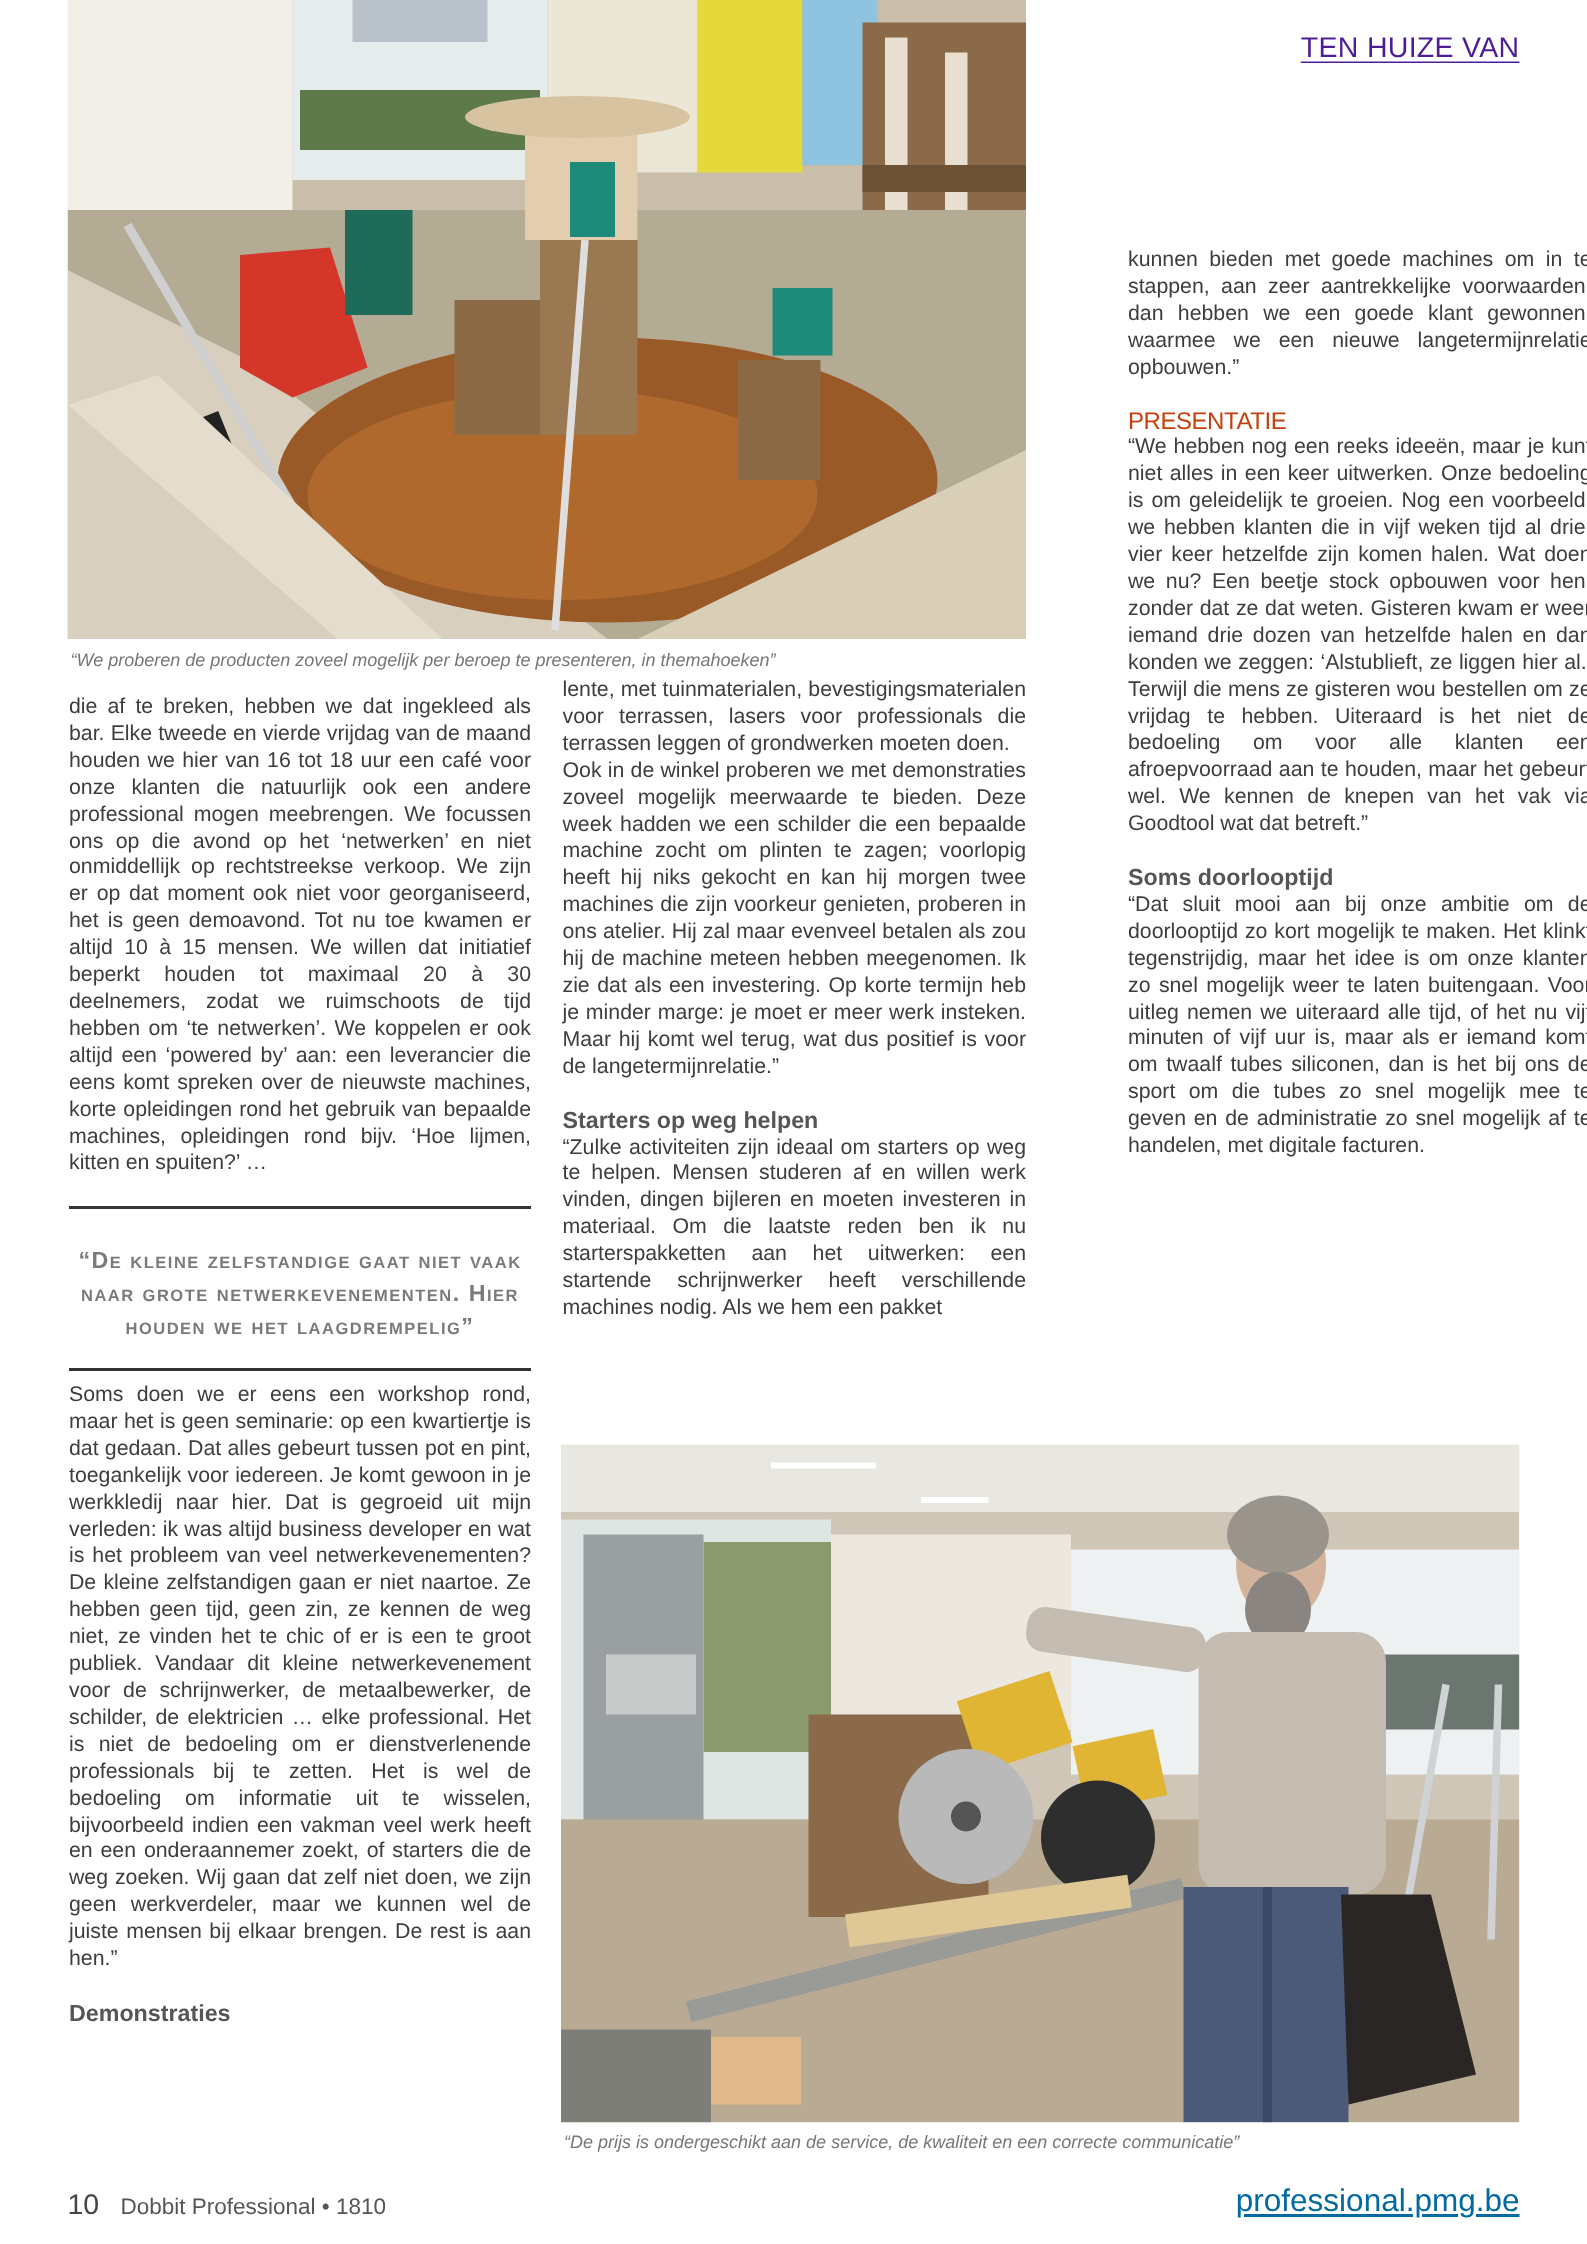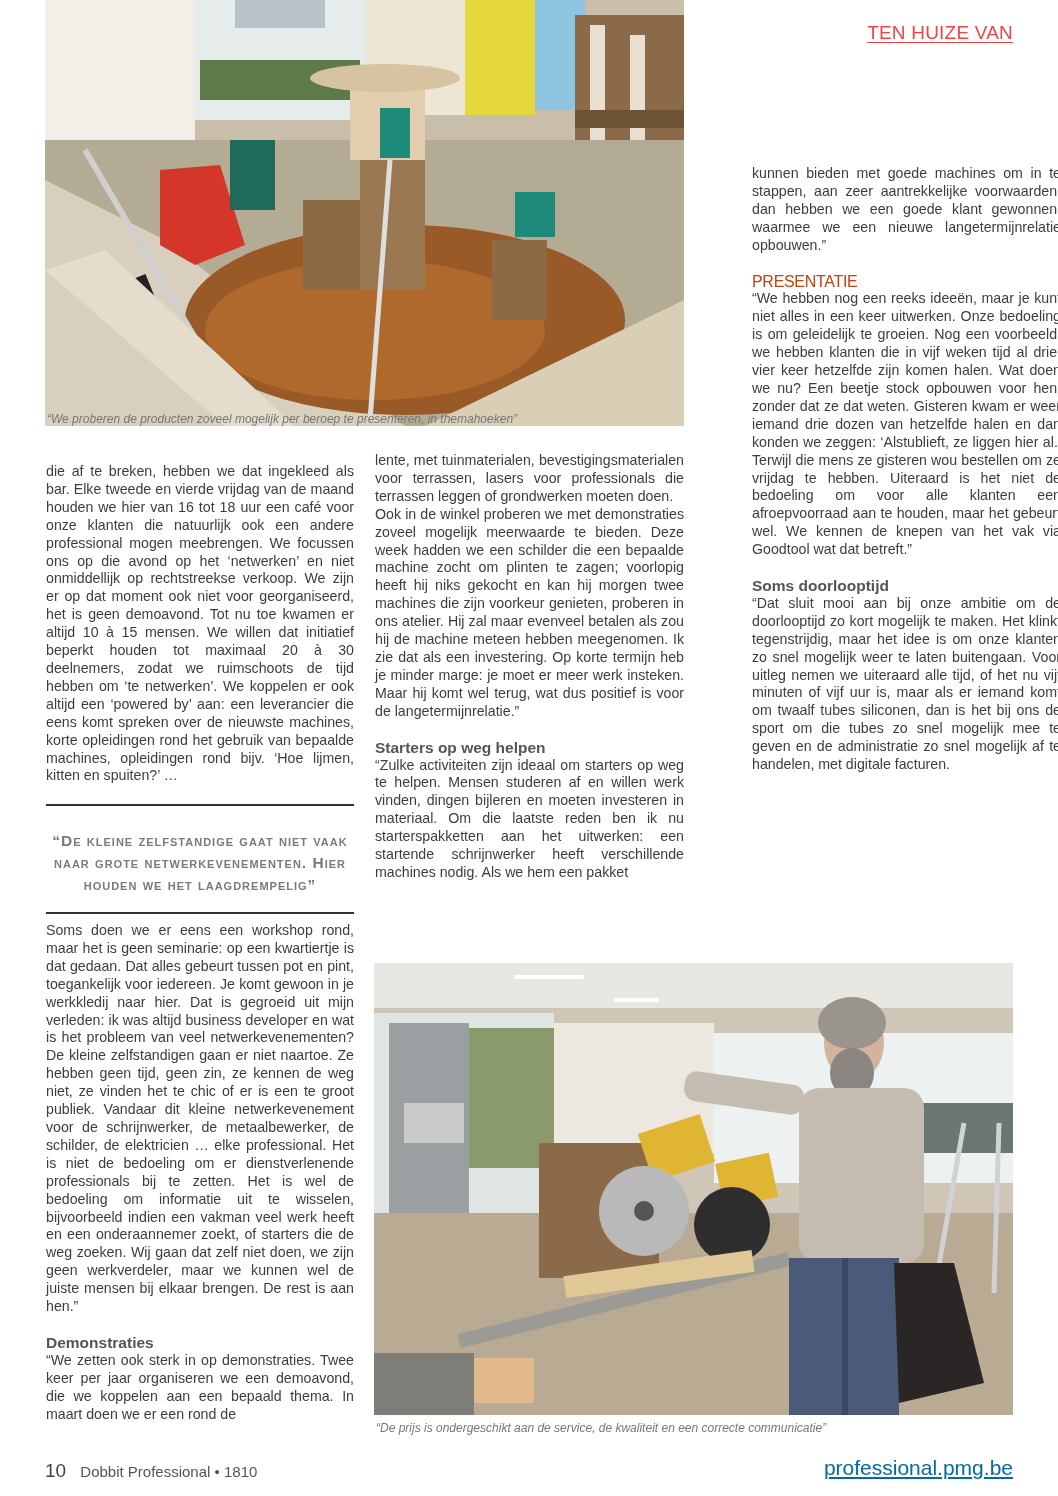--- a/index.html
+++ b/index.html
@@ -1,19 +1,19 @@
 <!DOCTYPE html>
 <html><head>
 <meta charset="utf-8">
 <style>
   html, body { margin: 0; padding: 0; background: #ffffff; }
   body { width: 1058px; height: 1496px; position: relative; overflow: hidden;
          font-family: "DejaVu Sans", sans-serif; color: #3a3a3a; }
   .abs { position: absolute; }
-  .section-label { right: 45px; top: 22px; font-size: 19px; color: #ef4444;
+  .section-label { right: 45px; top: 22px; font-size: 19px; color: #4c1d95;
                    text-decoration: underline; text-underline-offset: 3px; letter-spacing: 0.2px;
                    font-family: "Liberation Sans", sans-serif; }
   .col { position: absolute; font-size: 14.2px; line-height: 17.9px; text-align: justify;
          color: #3d3d3d; font-family: "Liberation Sans", sans-serif; }
   .col p { margin: 0; }
   .heading-caps { font-weight: normal; font-size: 16px; color: #c2410c; margin: 0 0 6px 0; letter-spacing: -0.3px; }
   .heading { font-weight: bold; font-size: 15.5px; color: #555; margin: 0; }
   .gap { height: 18px; }
   .caption { font-style: italic; font-size: 12px; color: #777; font-family: "Liberation Sans", sans-serif; }
   .photo { position: absolute; overflow: hidden; }
@@ -68,33 +68,32 @@
     <rect x="470" y="192" width="40" height="45" fill="#1e8a7a"></rect>
 
     <line x1="40" y1="150" x2="160" y2="355" stroke="#cfcfcf" stroke-width="6"></line>
     <rect x="95" y="275" width="22" height="85" fill="#222" transform="rotate(-22 106 317)"></rect>
     <line x1="325" y1="420" x2="345" y2="160" stroke="#dedede" stroke-width="5"></line>
 
     <polygon points="0,270 60,250 250,426 180,426" fill="#e4dccc"></polygon>
     <polygon points="380,426 639,300 639,426" fill="#d9cfb7"></polygon>
   </svg>
 </div>
-<div class="abs caption" style="left:47px; top:412px;">“We proberen de producten zoveel mogelijk per beroep te presenteren, in themahoeken”</div>
+<div class="abs caption" style="left:47px; top:433px;">“We proberen de producten zoveel mogelijk per beroep te presenteren, in themahoeken”</div>
 
 <div class="col" style="left:46px; top:463px; width:308px;">
   <p>die af te breken, hebben we dat ingekleed als bar. Elke tweede en vierde vrijdag van de maand houden we hier van 16 tot 18 uur een café voor onze klanten die natuurlijk ook een andere professional mogen meebrengen. We focussen ons op die avond op het ‘netwerken’ en niet onmiddellijk op rechtstreekse verkoop. We zijn er op dat moment ook niet voor georganiseerd, het is geen demoavond. Tot nu toe kwamen er altijd 10 à 15 mensen. We willen dat initiatief beperkt houden tot maximaal 20 à 30 deelnemers, zodat we ruimschoots de tijd hebben om ‘te netwerken’. We koppelen er ook altijd een ‘powered by’ aan: een leverancier die eens komt spreken over de nieuwste machines, korte opleidingen rond het gebruik van bepaalde machines, opleidingen rond bijv. ‘Hoe lijmen, kitten en spuiten?’ …</p>
 </div>
 <div class="rule" style="left:46px; top:804px; width:308px;"></div>
 <div class="pullquote" style="left:46px; top:830px; width:308px;">“De kleine zelfstandige gaat niet vaak naar grote netwerkevenementen. Hier houden we het laagdrempelig”</div>
 <div class="rule" style="left:46px; top:912px; width:308px;"></div>
 <div class="col" style="left:46px; top:922px; width:308px;">
   <p>Soms doen we er eens een workshop rond, maar het is geen seminarie: op een kwartiertje is dat gedaan. Dat alles gebeurt tussen pot en pint, toegankelijk voor iedereen. Je komt gewoon in je werkkledij naar hier. Dat is gegroeid uit mijn verleden: ik was altijd business developer en wat is het probleem van veel netwerkevenementen? De kleine zelfstandigen gaan er niet naartoe. Ze hebben geen tijd, geen zin, ze kennen de weg niet, ze vinden het te chic of er is een te groot publiek. Vandaar dit kleine netwerkevenement voor de schrijnwerker, de metaalbewerker, de schilder, de elektricien … elke professional. Het is niet de bedoeling om er dienstverlenende professionals bij te zetten. Het is wel de bedoeling om informatie uit te wisselen, bijvoorbeeld indien een vakman veel werk heeft en een onderaannemer zoekt, of starters die de weg zoeken. Wij gaan dat zelf niet doen, we zijn geen werkverdeler, maar we kunnen wel de juiste mensen bij elkaar brengen. De rest is aan hen.”</p>
   <div class="gap"></div>
   <p class="heading">Demonstraties</p>
-  <p>“We zetten ook sterk in op demonstraties. Twee keer per jaar organiseren we een demoavond, die we koppelen aan een bepaald thema. In maart doen we er een rond de</p>
 </div>
 
 <div class="col" style="left:375px; top:452px; width:309px;">
   <p>lente, met tuinmaterialen, bevestigingsmaterialen voor terrassen, lasers voor professionals die terrassen leggen of grondwerken moeten doen.</p>
   <p>Ook in de winkel proberen we met demonstraties zoveel mogelijk meerwaarde te bieden. Deze week hadden we een schilder die een bepaalde machine zocht om plinten te zagen; voorlopig heeft hij niks gekocht en kan hij morgen twee machines die zijn voorkeur genieten, proberen in ons atelier. Hij zal maar evenveel betalen als zou hij de machine meteen hebben meegenomen. Ik zie dat als een investering. Op korte termijn heb je minder marge: je moet er meer werk insteken. Maar hij komt wel terug, wat dus positief is voor de langetermijnrelatie.”</p>
   <div class="gap"></div>
   <p class="heading">Starters op weg helpen</p>
   <p>“Zulke activiteiten zijn ideaal om starters op weg te helpen. Mensen studeren af en willen werk vinden, dingen bijleren en moeten investeren in materiaal. Om die laatste reden ben ik nu starterspakketten aan het uitwerken: een startende schrijnwerker heeft verschillende machines nodig. Als we hem een pakket</p>
 </div>
 

